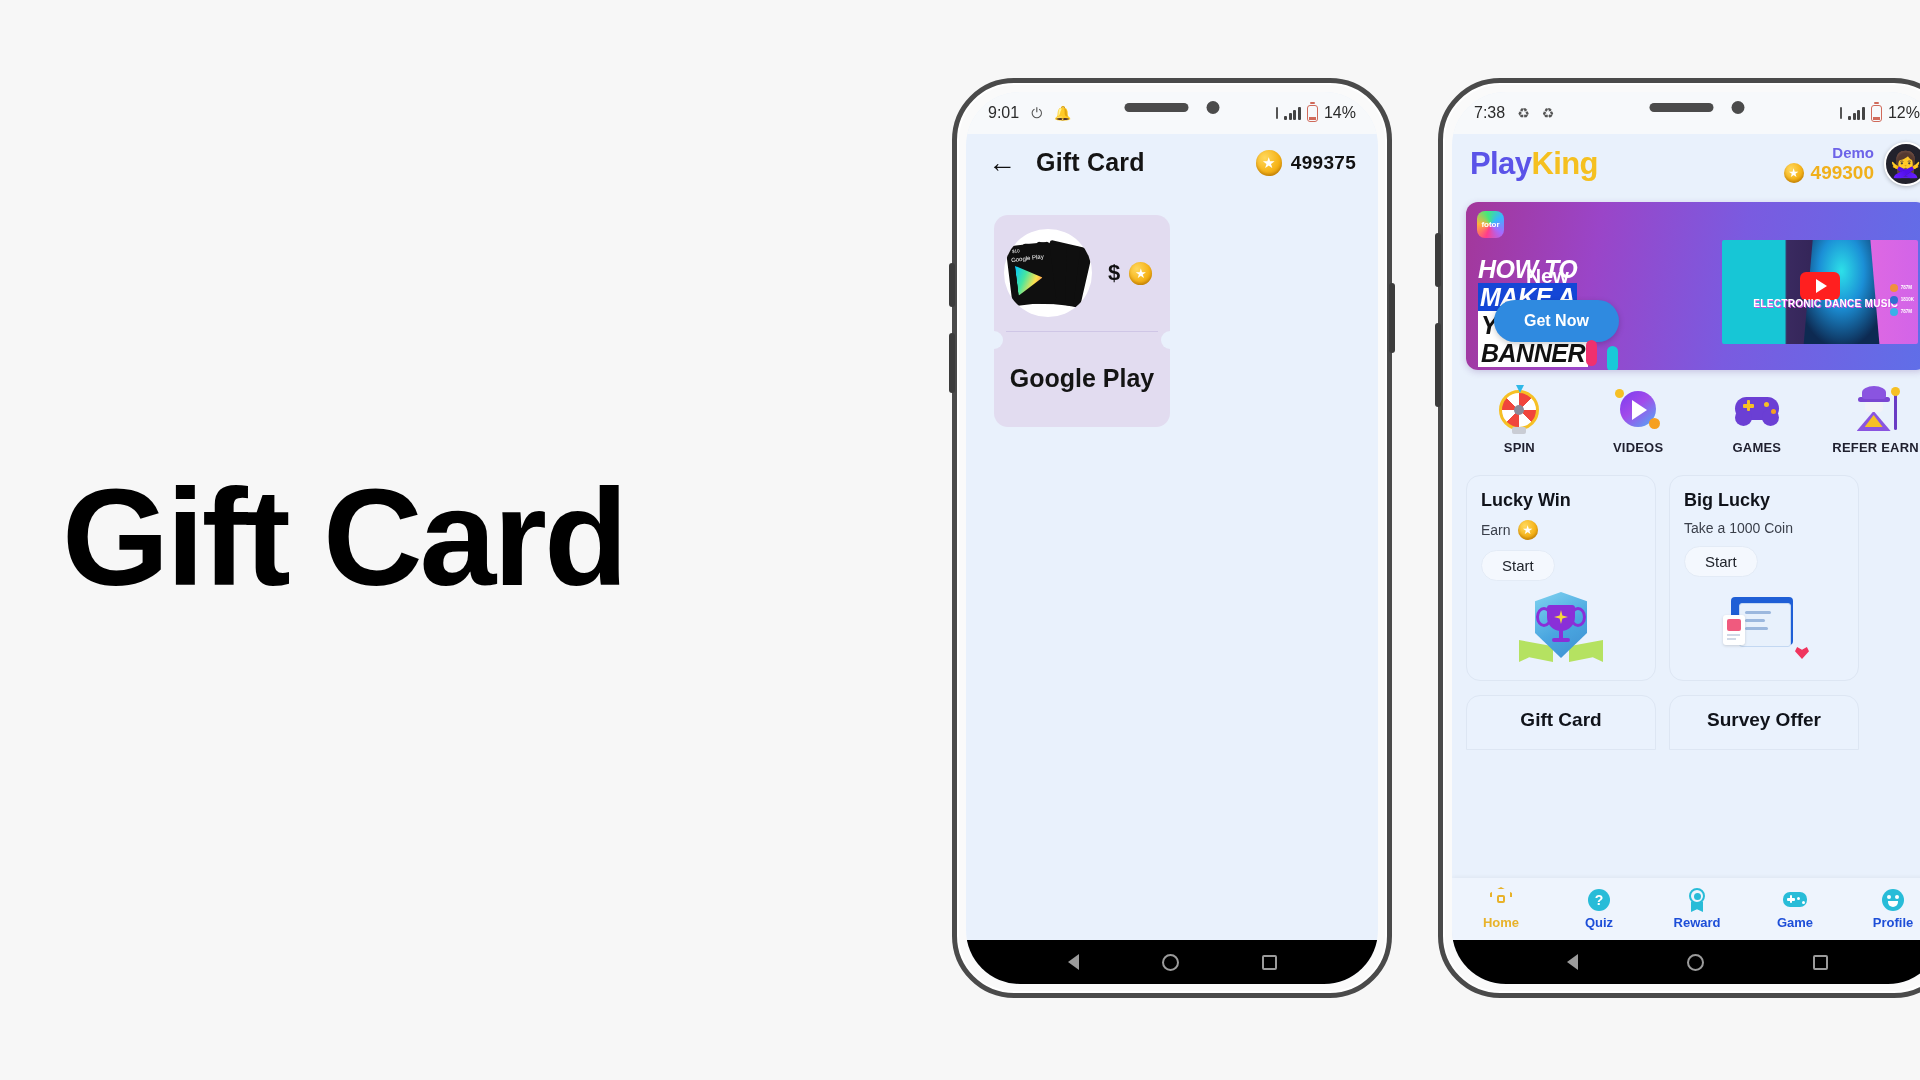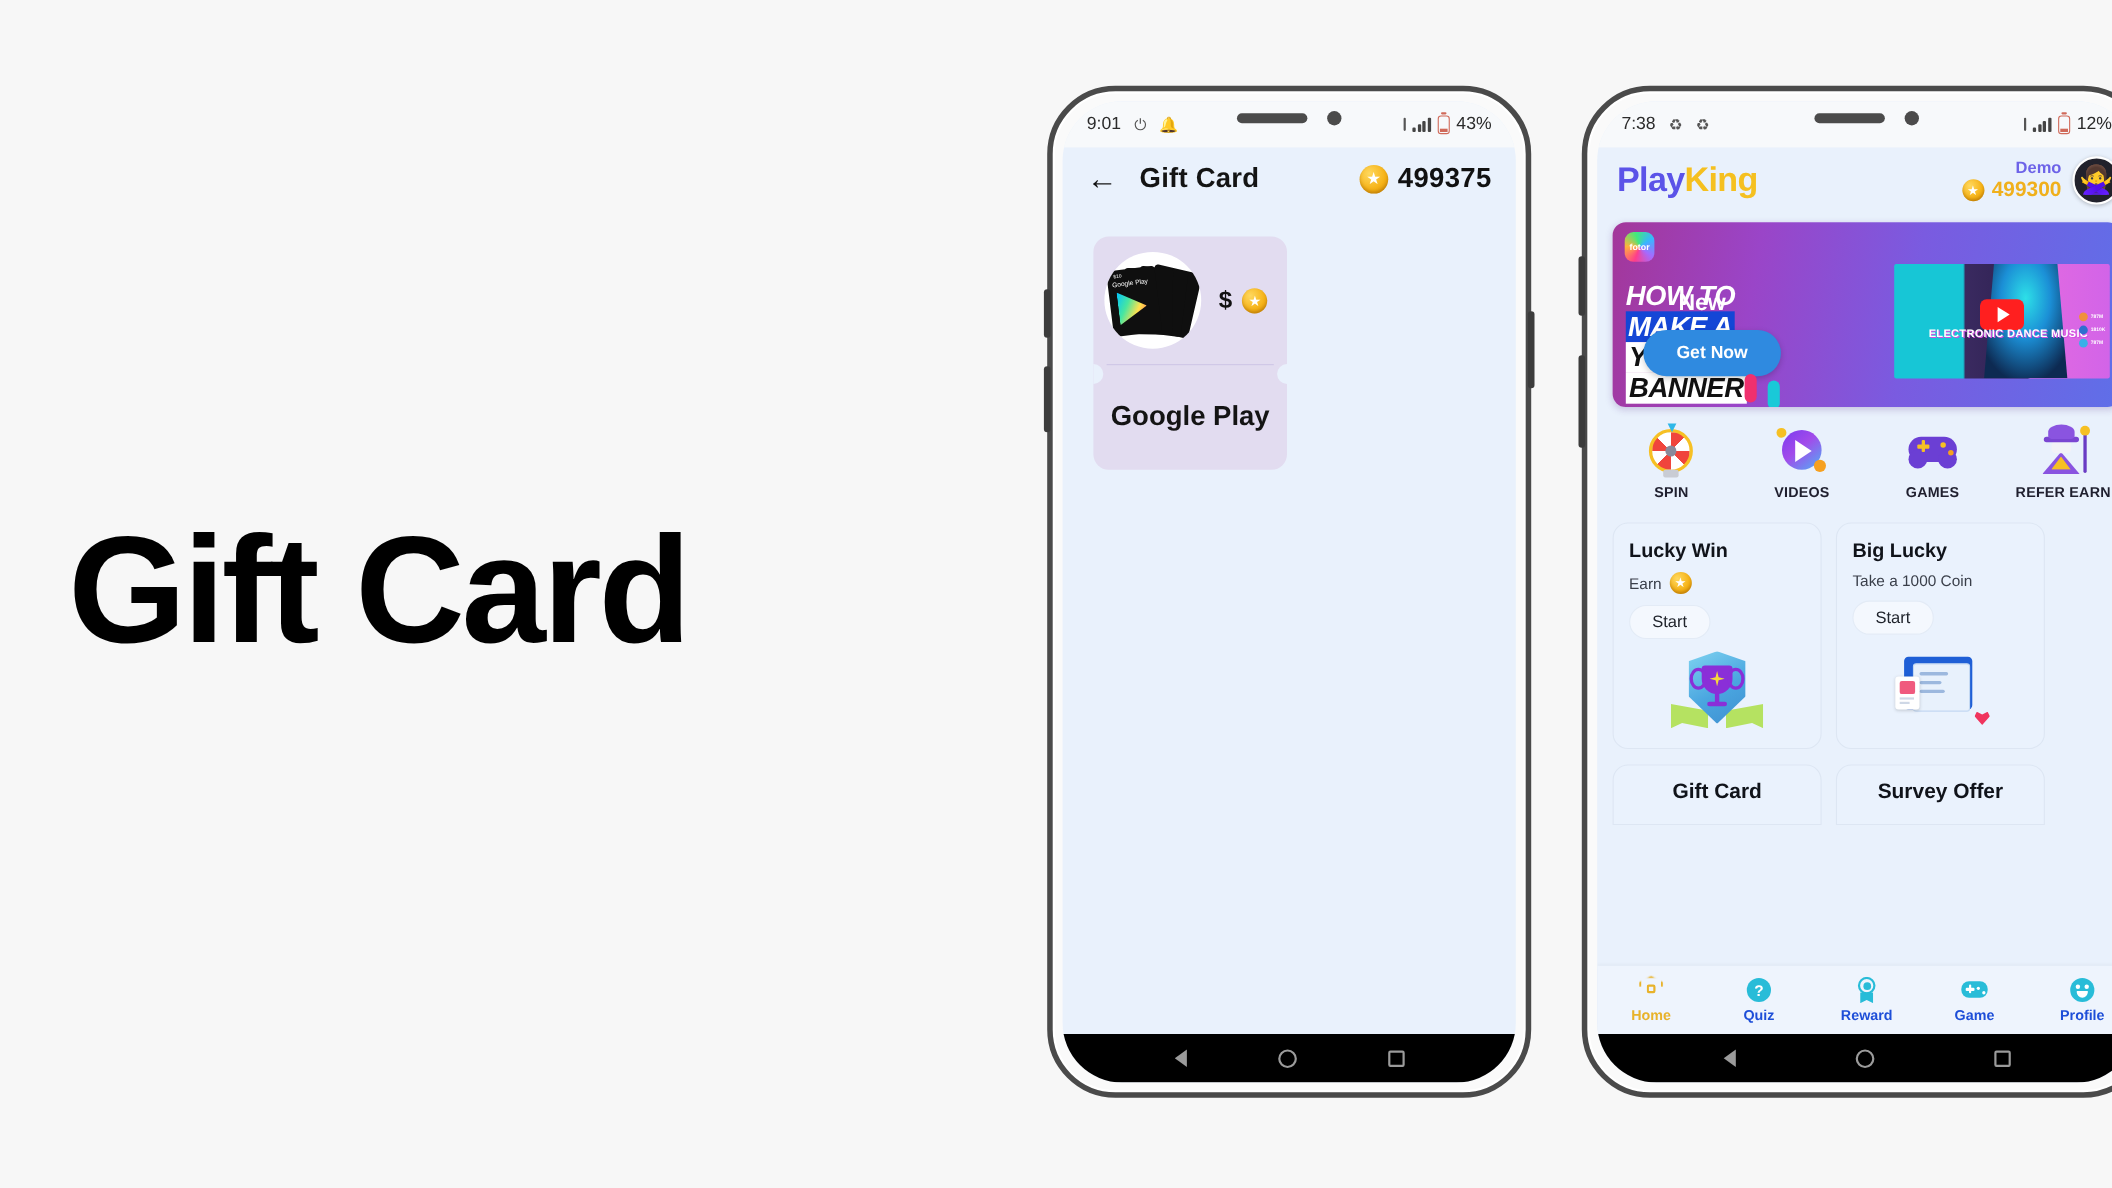--- a/index.html
+++ b/index.html
@@ -86,21 +86,21 @@
 
   
   .gc-appbar {
     display: flex; align-items: center;
     padding: 14px 22px 12px 22px;
     gap: 20px;
   }
   .back-arrow { font-size: 28px; line-height: 1; color: #111; cursor: pointer; font-weight: 400; }
   .gc-title { font-size: 25px; font-weight: 700; color: #141414; letter-spacing: .2px; }
   .coin-chip { margin-left: auto; display: flex; align-items: center; gap: 9px; }
-  .coin-chip .amt { font-size: 25px; font-weight: 700; color: #111; letter-spacing: .3px; }
+  .coin-chip .amt { font-size: 19px; font-weight: 700; color: #111; letter-spacing: .3px; }
 
   .coin {
     width: 26px; height: 26px; border-radius: 50%;
     background: radial-gradient(circle at 34% 30%, #ffd85e 0%, #f6b317 58%, #d48e06 100%);
     box-shadow: inset 0 -2px 3px rgba(150,90,0,.45);
     display: inline-flex; align-items: center; justify-content: center;
     font-size: 15px; color: #fff; line-height: 1; flex: none;
   }
   .coin.sm { width: 20px; height: 20px; font-size: 12px; }
   .coin.md { width: 23px; height: 23px; font-size: 13px; }
@@ -423,21 +423,21 @@
         </div>
         <div class="sb-right">
           <span class="tick"></span>
           <span class="signal-bars">
               <i></i>
               <i></i>
               <i></i>
               <i></i>
             </span>
           <span class="batt"></span>
-          <span>43%</span>
+          <span>14%</span>
         </div>
       </div>
 
       <div class="gc-appbar">
         <span class="back-arrow">←</span>
         <span class="gc-title">Gift Card</span>
         <div class="coin-chip">
           <span class="coin">★</span>
           <span class="amt">499375</span>
         </div>

